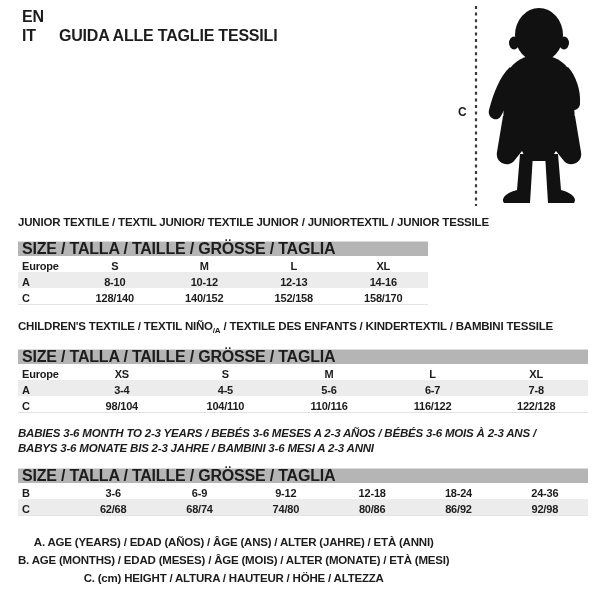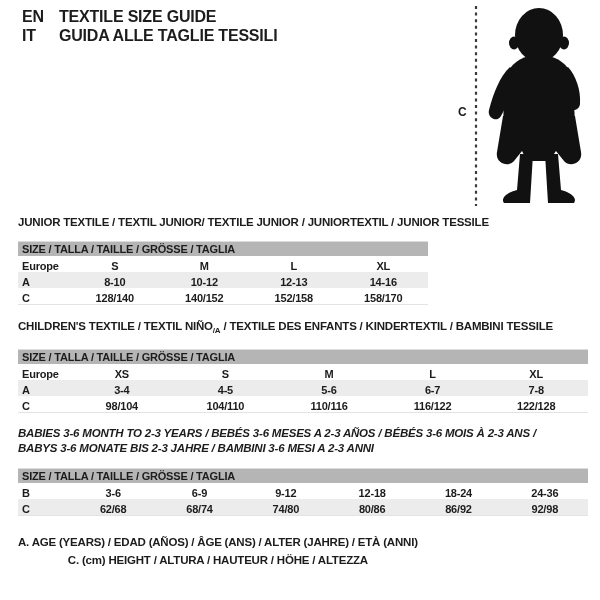--- a/index.html
+++ b/index.html
@@ -22,38 +22,37 @@
   .sec-1{top:215px;}
   .sec-2{top:319px;}
   .sec-3{top:426px;}
   .sec-title{font-size:11.5px;line-height:15px;margin:0 0 11px 0;}
   .sec-3 .sec-title{margin-bottom:12px;font-style:italic;}
   .sec-title sub{font-size:8px;letter-spacing:-0.2px;}
   .tbl{border-bottom:1px solid #e3e3e3;}
   .tbl.narrow{width:410px;}
   .tbl.wide{width:570px;}
   .size-bar{
-    background:#b5b5b5;height:14px;line-height:14px;font-size:11px;
+    background:#b5b5b5;height:14px;line-height:14px;font-size:16px;
     padding-left:4px;border-top:1px solid #dcdcdc;
   }
   .trow{display:flex;height:16px;align-items:flex-end;font-size:11px;}
   .trow:nth-child(even){background:#ececec;}
   .tcell{flex:1;text-align:center;}
   .tcell.label{flex:0 0 48px;text-align:left;padding-left:4px;}
   
   .notes{position:absolute;left:18px;top:533px;font-size:11.5px;}
   .note-line{height:18px;line-height:18px;text-align:center;}
 </style>
 </head>
 <body>
 
 <div class="lang-list">
   <div class="lang-row">
     <span class="lang-code">EN</span>
-    <span class="lang-title">TEXTILE SIZE GUIDE</span>
   </div>
   <div class="lang-row">
     <span class="lang-code">IT</span>
     <span class="lang-title">GUIDA ALLE TAGLIE TESSILI</span>
   </div>
 </div>
 
 <div class="figure">
   <span class="c-label">C</span>
   <svg class="hline" width="4" height="200" viewBox="0 0 4 200">
@@ -162,14 +161,15 @@
           <div class="tcell">80/86</div>
           <div class="tcell">86/92</div>
           <div class="tcell">92/98</div>
         </div>
       </div>
   </div>
 </div>
 
 <div class="notes">
   <div class="note-line">A. AGE (YEARS) / EDAD (AÑOS) / ÂGE (ANS) / ALTER (JAHRE) / ETÀ (ANNI)</div>
+  <div class="note-line">B. AGE (MONTHS) / EDAD (MESES) / ÂGE (MOIS) / ALTER (MONATE) / ETÀ (MESI)</div>
   <div class="note-line">C. (cm) HEIGHT / ALTURA / HAUTEUR / HÖHE / ALTEZZA</div>
 </div>
 
 </body></html>

